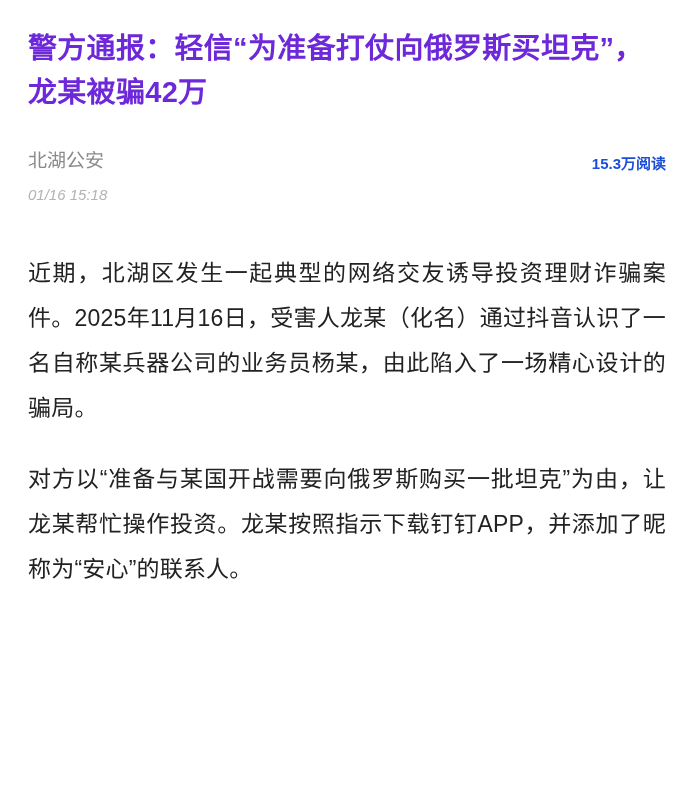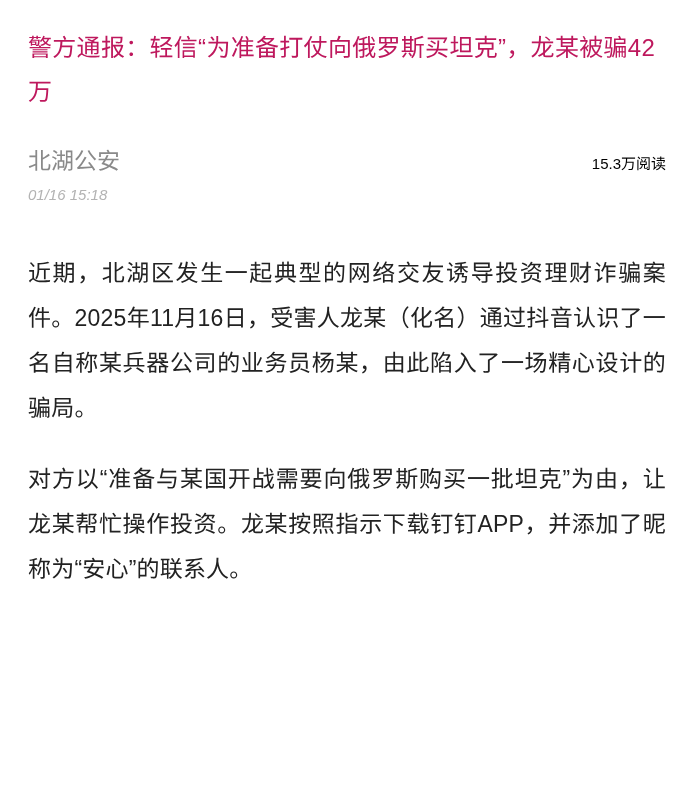--- a/index.html
+++ b/index.html
@@ -15,56 +15,57 @@
     overflow: hidden;
   }
   .article {
     box-sizing: border-box;
     width: 694px;
     height: 800px;
     padding: 26px 28px 0 28px;
     background: #ffffff;
   }
   .article-title {
-    font-size: 24px;
+    font-size: 29px;
     line-height: 44px;
-    font-weight: normal;
-    color: #be185d;
+    font-weight: bold;
+    color: #6d28d9;
     letter-spacing: 0.3px;
     margin: 0 0 34px 0;
     word-break: break-all;
   }
   .meta-row {
     display: flex;
     align-items: flex-start;
     justify-content: space-between;
     margin-bottom: 46px;
   }
   .meta-left {
     display: flex;
     flex-direction: column;
   }
   .source-name {
-    font-size: 23px;
+    font-size: 19px;
     line-height: 26px;
     color: #8a8a8a;
     margin-bottom: 11px;
   }
   .publish-time {
     font-size: 15px;
     line-height: 20px;
     color: #b3b3b3;
     font-style: italic;
   }
   .read-count {
     font-size: 15px;
     line-height: 26px;
-    color: #000000;
+    color: #1d4ed8;
     padding-top: 3px;
     white-space: nowrap;
+    font-weight: bold;
   }
   .body-text p {
     font-size: 23px;
     line-height: 45px;
     color: #222222;
     margin: 0 0 26px 0;
     text-align: justify;
     word-break: break-all;
     letter-spacing: 0.2px;
   }

